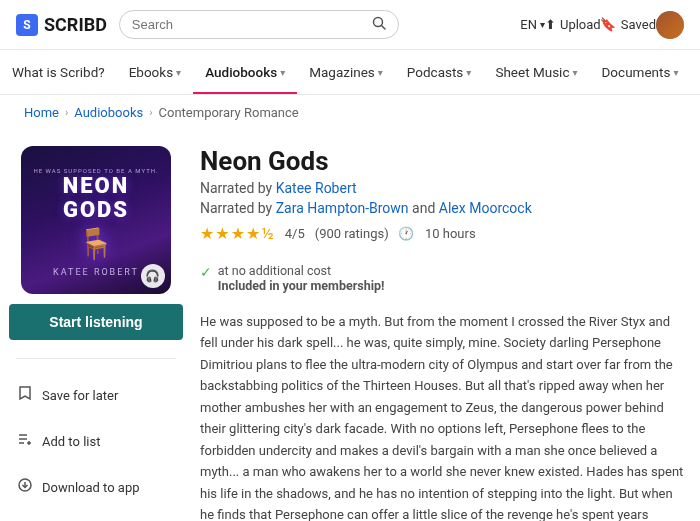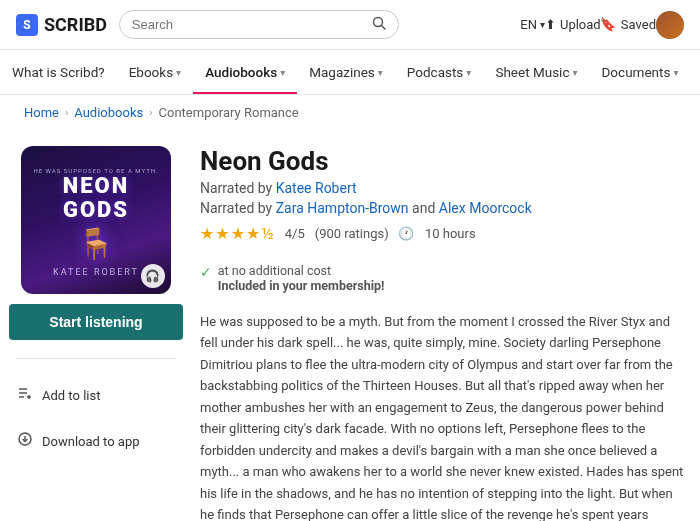--- a/index.html
+++ b/index.html
@@ -418,20 +418,28 @@
       </div>
       <div class="book-cover-chair">🪑</div>
       <div class="book-cover-author">KATEE ROBERT</div>
       <div class="headphone-badge">🎧</div>
     </div>
 
     <button class="btn-start">Start listening</button>
 
     <hr class="divider" style="width:100%">
 
+    <div class="action-item">
+      <span class="action-icon">
+        <svg width="16" height="16" viewBox="0 0 16 16" fill="none">
+          <path d="M3 2h10v12l-5-3-5 3V2z" stroke="#555" stroke-width="1.5" fill="none"></path>
+        </svg>
+      </span>
+      <span>Save for later</span>
+    </div>
 
     <div class="action-item">
       <span class="action-icon">
         <svg width="16" height="16" viewBox="0 0 16 16" fill="none">
           <line x1="2" y1="4" x2="10" y2="4" stroke="#555" stroke-width="1.5"></line>
           <line x1="2" y1="8" x2="10" y2="8" stroke="#555" stroke-width="1.5"></line>
           <line x1="2" y1="12" x2="7" y2="12" stroke="#555" stroke-width="1.5"></line>
           <line x1="12" y1="10" x2="12" y2="14" stroke="#555" stroke-width="1.5"></line>
           <line x1="10" y1="12" x2="14" y2="12" stroke="#555" stroke-width="1.5"></line>
         </svg>

